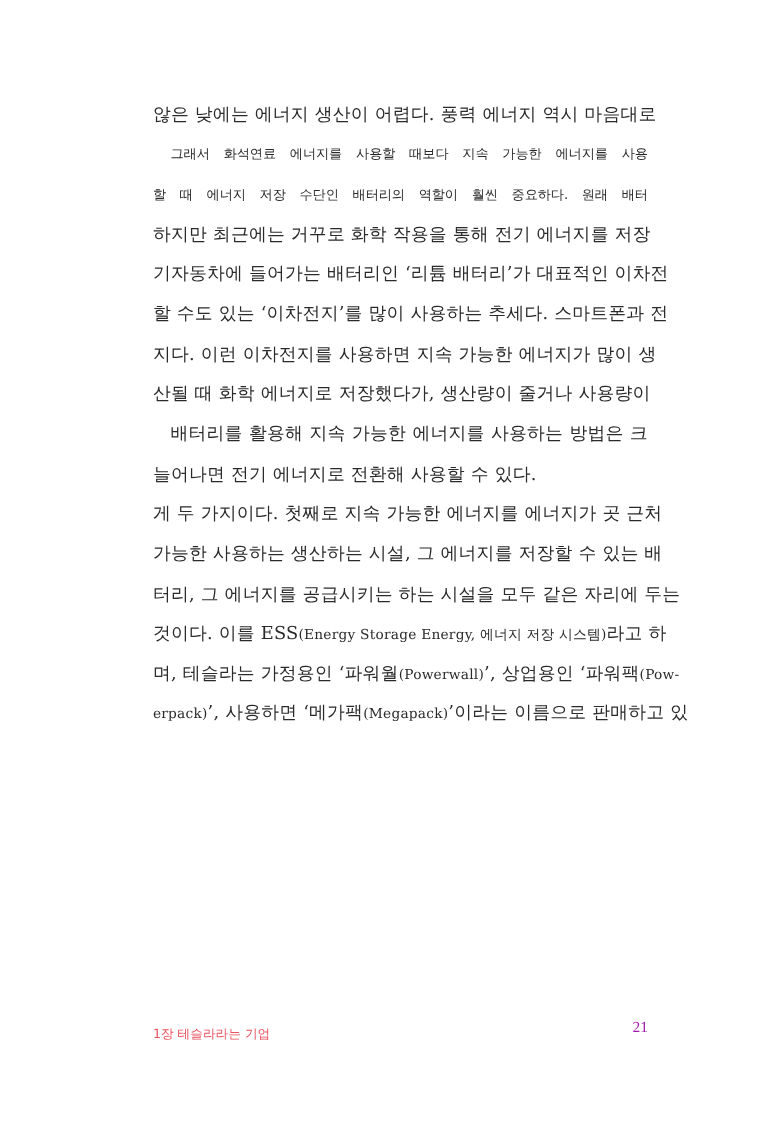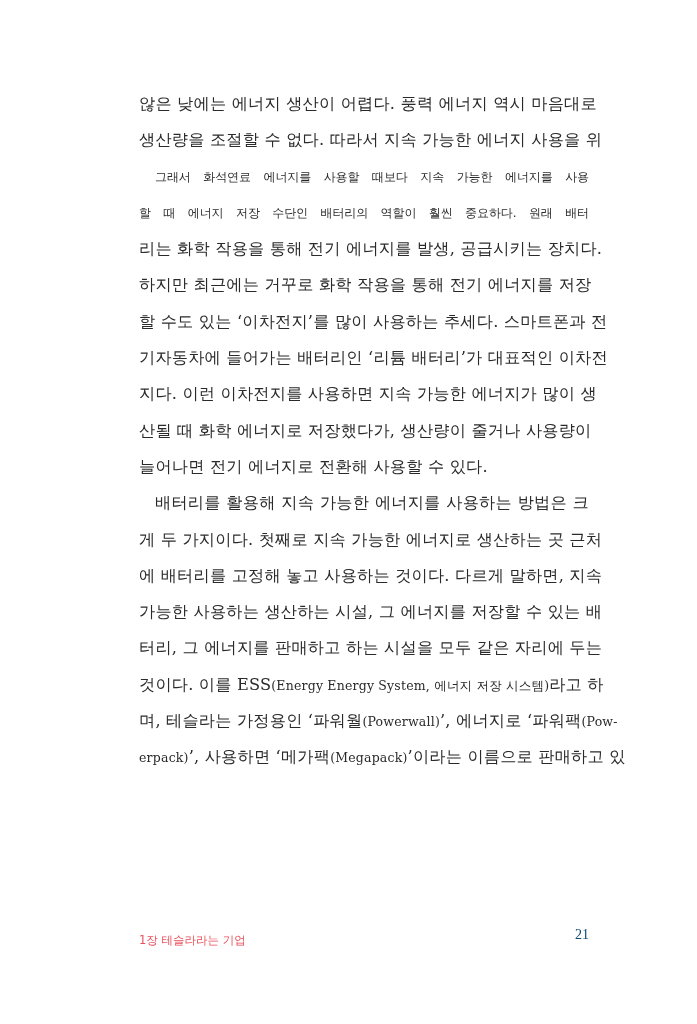--- a/index.html
+++ b/index.html
@@ -65,52 +65,49 @@
       font-family: "DejaVu Sans", "Liberation Sans", sans-serif;
       font-size: 11.5px;
       color: #e8505b;
     }
     .footer-page {
       position: absolute;
       right: 0;
       top: -2px;
       font-family: "Liberation Serif", "DejaVu Serif", serif;
       font-size: 14px;
-      color: #0c4a6e;
+      color: #a21caf;
     }
   </style>
 </head>
 <body>
 
 <div class="page">
   <div class="body-text">
     <div class="line">않은 낮에는 에너지 생산이 어렵다. 풍력 에너지 역시 마음대로</div>
-    <div class="line">생산량을 조절할 수 없다. 따라서 지속 가능한 에너지 사용을 위</div>
 
     <div class="line indent gothic">그래서 화석연료 에너지를 사용할 때보다 지속 가능한 에너지를 사용</div>
     <div class="line gothic">할 때 에너지 저장 수단인 배터리의 역할이 훨씬 중요하다. 원래 배터</div>
-    <div class="line">리는 화학 작용을 통해 전기 에너지를 발생, 공급시키는 장치다.</div>
     <div class="line">하지만 최근에는 거꾸로 화학 작용을 통해 전기 에너지를 저장</div>
+    <div class="line">기자동차에 들어가는 배터리인 ‘리튬 배터리’가 대표적인 이차전</div>
     <div class="line">할 수도 있는 ‘이차전지’를 많이 사용하는 추세다. 스마트폰과 전</div>
-    <div class="line">기자동차에 들어가는 배터리인 ‘리튬 배터리’가 대표적인 이차전</div>
     <div class="line">지다. 이런 이차전지를 사용하면 지속 가능한 에너지가 많이 생</div>
     <div class="line">산될 때 화학 에너지로 저장했다가, 생산량이 줄거나 사용량이</div>
+    <div class="line indent">배터리를 활용해 지속 가능한 에너지를 사용하는 방법은 크</div>
+
     <div class="line last">늘어나면 전기 에너지로 전환해 사용할 수 있다.</div>
-
-    <div class="line indent">배터리를 활용해 지속 가능한 에너지를 사용하는 방법은 크</div>
-    <div class="line">게 두 가지이다. 첫째로 지속 가능한 에너지로 생산하는 곳 근처</div>
-    <div class="line">에 배터리를 고정해 놓고 사용하는 것이다. 다르게 말하면, 지속</div>
+    <div class="line">게 두 가지이다. 첫째로 지속 가능한 에너지를 에너지가 곳 근처</div>
     <div class="line">가능한 사용하는 생산하는 시설, 그 에너지를 저장할 수 있는 배</div>
-    <div class="line">터리, 그 에너지를 판매하고 하는 시설을 모두 같은 자리에 두는</div>
+    <div class="line">터리, 그 에너지를 공급시키는 하는 시설을 모두 같은 자리에 두는</div>
 
     <div class="line">
-      <span>것이다. 이를 ESS</span><span class="small">(Energy Energy System, 에너지 저장 시스템)</span><span>라고 하</span>
+      <span>것이다. 이를 ESS</span><span class="small">(Energy Storage Energy, 에너지 저장 시스템)</span><span>라고 하</span>
     </div>
     <div class="line">
-      <span>며, 테슬라는 가정용인 ‘파워월</span><span class="small">(Powerwall)</span><span>’, 에너지로 ‘파워팩</span><span class="small">(Pow-</span>
+      <span>며, 테슬라는 가정용인 ‘파워월</span><span class="small">(Powerwall)</span><span>’, 상업용인 ‘파워팩</span><span class="small">(Pow-</span>
     </div>
     <div class="line">
       <span class="small">erpack)</span><span>’, 사용하면 ‘메가팩</span><span class="small">(Megapack)</span><span>’이라는 이름으로 판매하고 있</span>
     </div>
   </div>
 
   <div class="footer">
     <span class="footer-chapter">1장  테슬라라는 기업</span>
     <span class="footer-page">21</span>
   </div>

